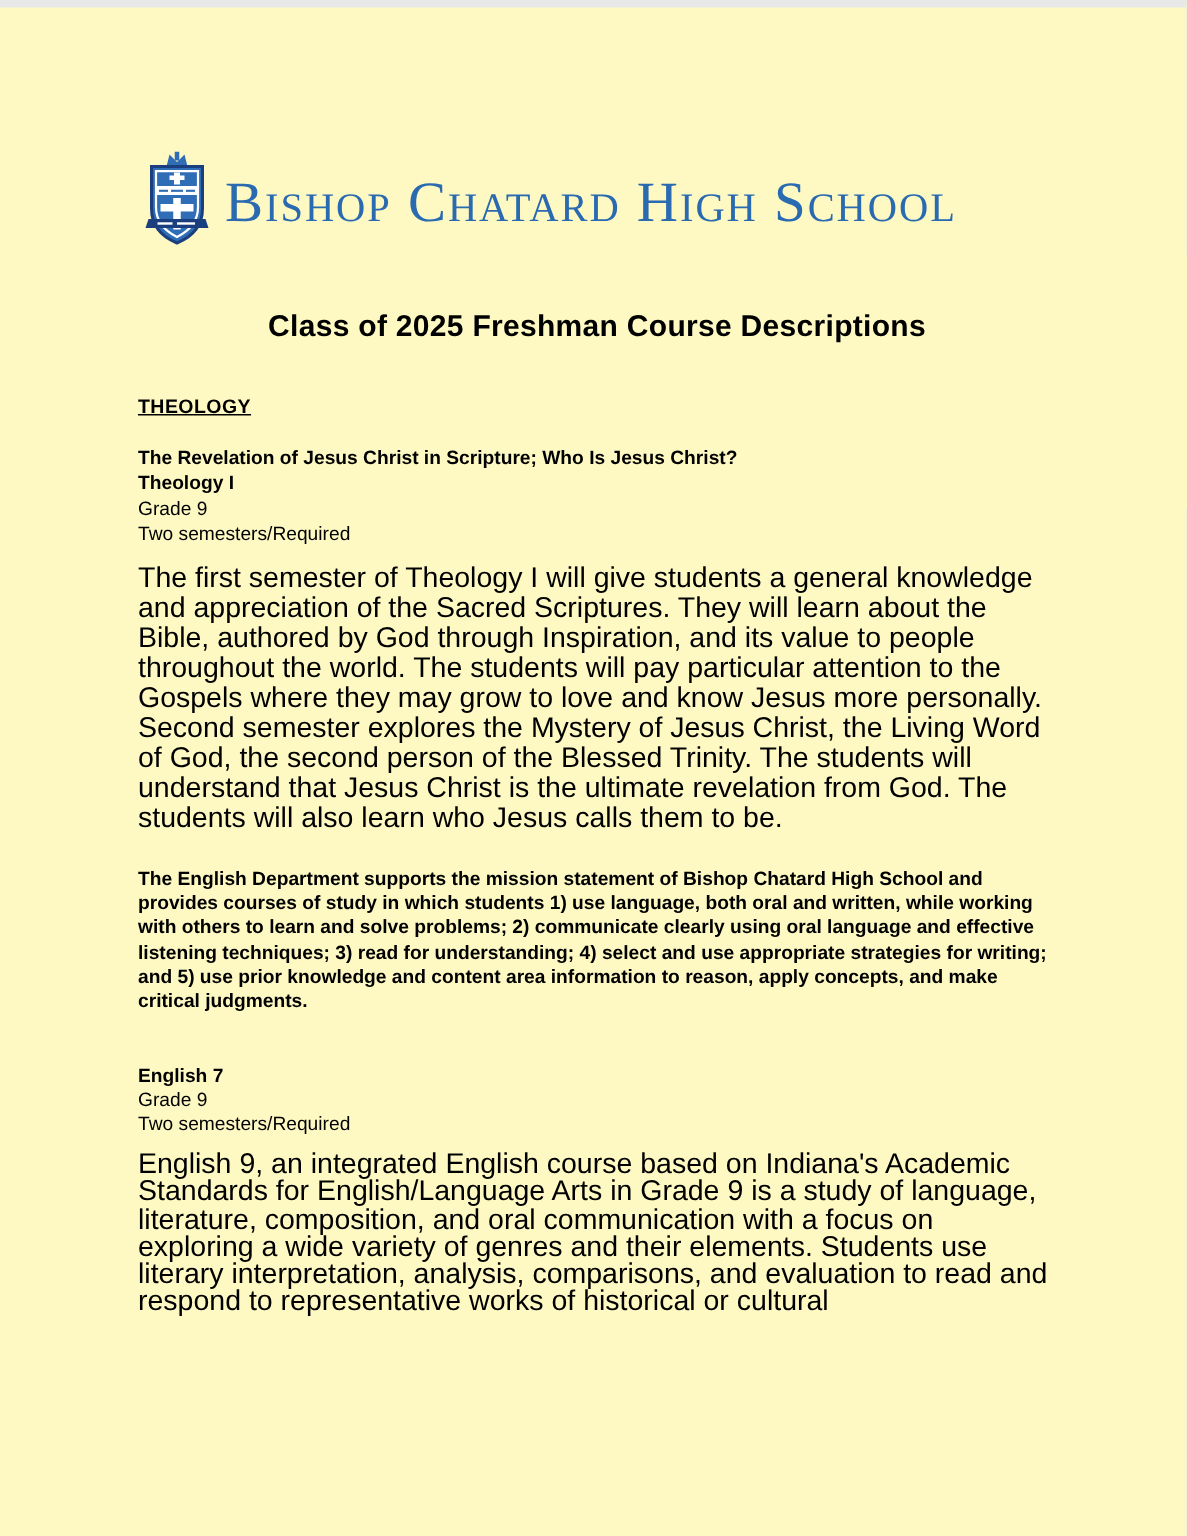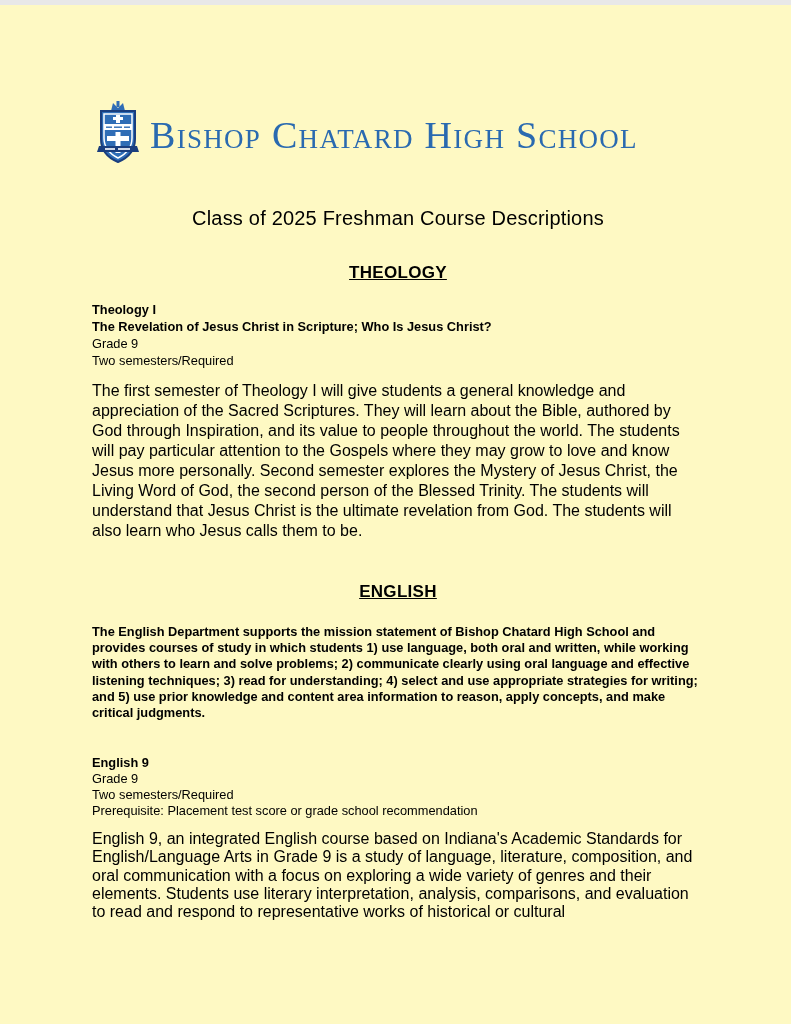--- a/index.html
+++ b/index.html
@@ -33,50 +33,49 @@
     letter-spacing: 1.3px;
     color: #2a6ab0;
     white-space: nowrap;
     line-height: 1;
     padding-top: 4px;
   }
   .doc-title {
     margin: 41px 0 0 0;
     text-align: center;
     font-size: 20px;
-    font-weight: 400;
+    font-weight: 700;
     letter-spacing: 0.2px;
   }
   .sec-head {
     margin: 33px 0 0 0;
-    font-size: 17px;
+    font-size: 13px;
     font-weight: bold;
     text-decoration: underline;
     letter-spacing: 0.3px;
-    text-align: center;
   }
   .sec-head.english { margin-top: 41px; }
   p { margin: 0; }
   .intro {
     margin-top: 21px;
     font-weight: bold;
     font-size: 12.8px;
     line-height: 21px;
   }
   .intro.tight { margin-top: 22px; line-height: 16.2px; }
   .course-meta {
     margin-top: 18px;
     font-size: 12.8px;
     line-height: 17px;
   }
   .course-meta.tight { margin-top: 34px; line-height: 16px; }
   .bold { font-weight: bold; }
   .desc {
     margin-top: 12px;
-    font-size: 16px;
+    font-size: 19px;
     line-height: 20px;
   }
   .desc.english-desc { margin-top: 11px; line-height: 18.2px; }
   .italic { }
 </style>
 </head>
 <body>
 
 <div class="page">
   <div class="content">
@@ -108,34 +107,32 @@
         </svg>
       </span>
       <span class="school-name">Bishop Chatard High School</span>
     </header>
 
     <h1 class="doc-title">Class of 2025 Freshman Course Descriptions</h1>
 
     <section>
       <h2 class="sec-head">THEOLOGY</h2>
       <div class="course-meta">
+        <div class="bold">The Revelation of Jesus Christ in Scripture;  Who Is Jesus Christ?</div>
         <div class="bold">Theology I</div>
-        <div class="bold">The Revelation of Jesus Christ in Scripture;  Who Is Jesus Christ?</div>
         <div>Grade 9</div>
         <div>Two semesters/Required</div>
       </div>
       <p class="desc">The first semester of Theology I will give students a general knowledge and appreciation of the Sacred Scriptures.  They will learn about the Bible, authored by God through Inspiration, and its value to people throughout the world. The students will pay particular attention to the Gospels where they may grow to love and know Jesus more personally. Second semester explores the Mystery of Jesus Christ, the Living Word of God, the second person of the Blessed Trinity. The students will understand that Jesus Christ is the ultimate revelation from God. The students will also learn who Jesus calls them to be.</p>
     </section>
 
     <section>
-      <h2 class="sec-head english">ENGLISH</h2>
       <p class="intro tight">The English Department supports the mission statement of Bishop Chatard High School and provides courses of study in which students 1) use language, both oral and written, while working with others to learn and solve problems; 2) communicate clearly using oral language and effective listening techniques; 3) read for understanding; 4) select and use appropriate strategies for writing; and 5) use prior knowledge and content area information to reason, apply concepts, and make critical judgments.</p>
       <div class="course-meta tight">
-        <div class="bold">English 9</div>
+        <div class="bold">English 7</div>
         <div>Grade 9</div>
         <div>Two semesters/Required</div>
-        <div>Prerequisite: Placement test score or grade school recommendation</div>
       </div>
       <p class="desc english-desc"><span class="italic">English 9, an integrated English course based on Indiana's Academic Standards for English/Language</span><span> Arts in Grade 9 is a study of language, literature, composition, and oral communication with a focus on exploring a wide variety of genres and their elements. Students use literary interpretation, analysis, comparisons, and evaluation to read and respond to representative works of historical or cultural</span></p>
     </section>
 
   </div>
 </div>
 
 </body></html>

